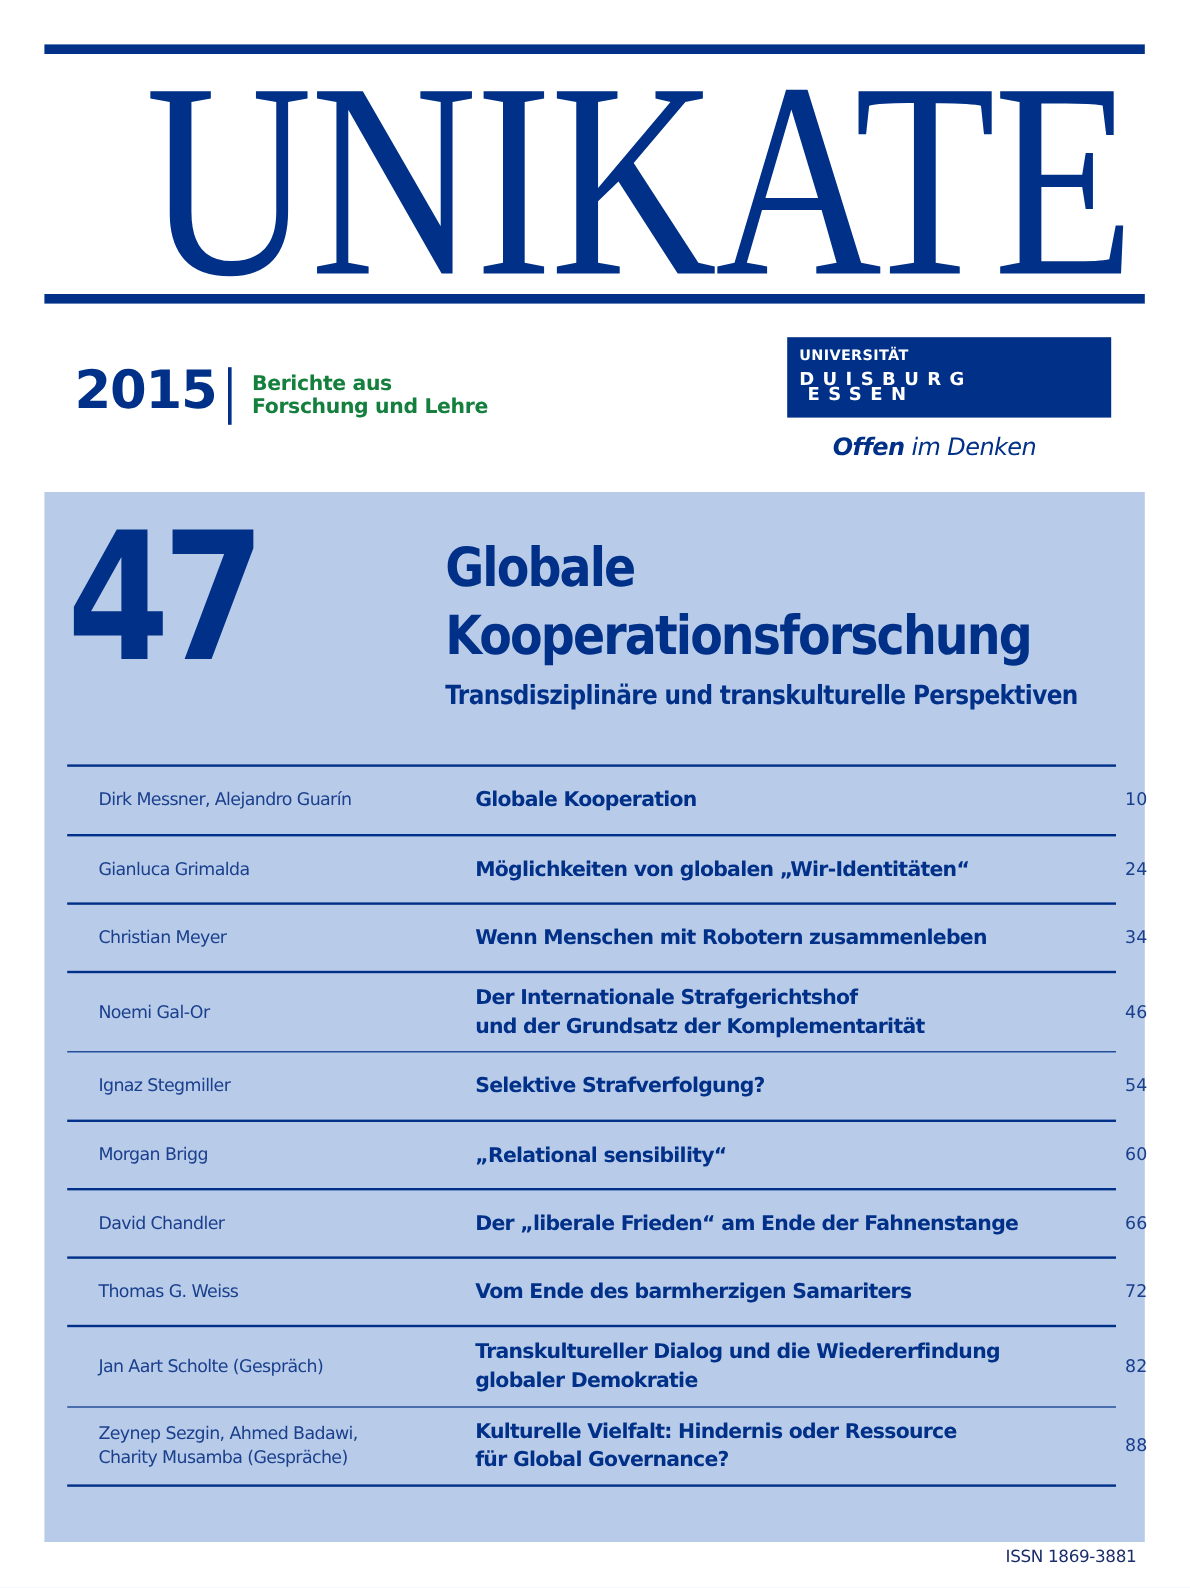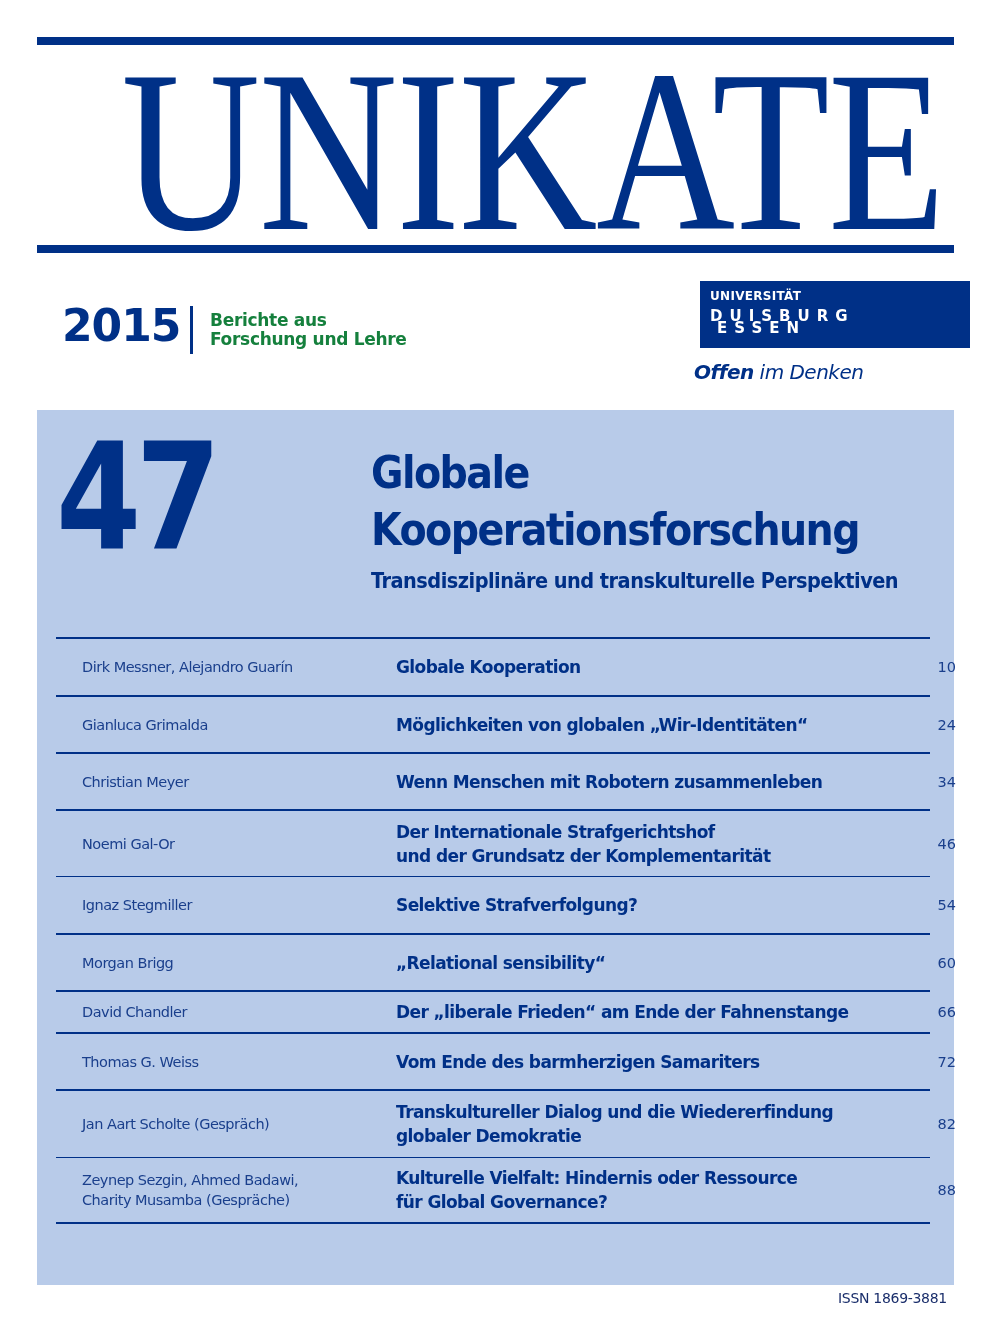--- a/index.html
+++ b/index.html
@@ -27,21 +27,21 @@
       font-size: 44px; line-height: 1; color: #003087; letter-spacing: -1px;
     }
     .year-divider { position: absolute; left: 190px; top: 306px; width: 3px; height: 48px; background: #003087; }
     .series {
       position: absolute; left: 210px; top: 311px;
       font-family: "DejaVu Sans", sans-serif; font-weight: bold;
       font-size: 17px; line-height: 19px; color: #15803d; letter-spacing: -0.3px;
     }
 
     .ude-logo {
-      position: absolute; left: 700px; top: 281px; width: 270px; height: 67px;
+      position: absolute; left: 656px; top: 281px; width: 270px; height: 67px;
       background: #003087; color: #ffffff;
     }
     .ude-univ {
       position: absolute; left: 10px; top: 8px;
       font-family: "DejaVu Sans", sans-serif; font-weight: bold; font-size: 12px; letter-spacing: 0.3px;
     }
     .ude-duisburg {
       position: absolute; left: 10px; top: 26px;
       font-family: "DejaVu Sans", sans-serif; font-weight: bold; font-size: 15px; letter-spacing: 7px;
     }
@@ -197,21 +197,21 @@
     <div class="toc-author">
         <div>Morgan Brigg</div>
       </div>
     <div class="toc-title">
         <div>„Relational sensibility“</div>
       </div>
     <div class="toc-page">60</div>
   </div>
   <div class="toc-rule"></div>
 
-  <div class="toc-row" style="height:40px">
+  <div class="toc-row" style="height:55px">
     <div class="toc-author">
         <div>David Chandler</div>
       </div>
     <div class="toc-title">
         <div>Der „liberale Frieden“ am Ende der Fahnenstange</div>
       </div>
     <div class="toc-page">66</div>
   </div>
   <div class="toc-rule"></div>
 

